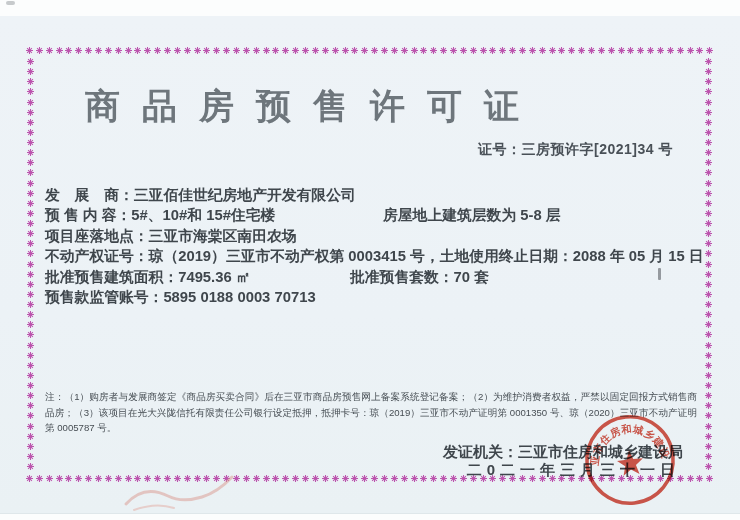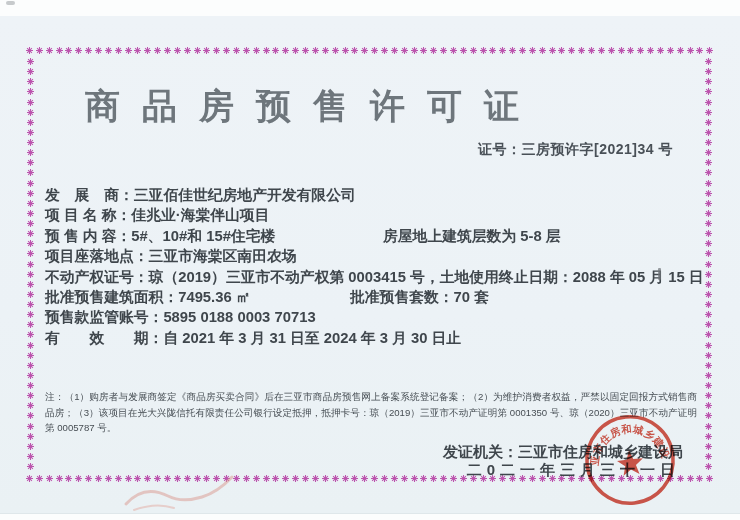--- a/index.html
+++ b/index.html
@@ -1399,27 +1399,25 @@
         <circle cx="5" cy="5" r="1.1" fill="#bc55ae"></circle>
       </svg>
     </span>
   </div>
 
 <div class="title">商品房预售许可证</div>
 <div class="cert-no">证号：三房预许字[2021]34 号</div>
 
 <div class="rows">
   <div class="row"><span>发　展　商：</span><span>三亚佰佳世纪房地产开发有限公司</span></div>
-  <div class="row"><span>项 目 名 称：</span><span>佳兆业·海棠伴山项目</span></div>
   <div class="row"><span>预 售 内 容：</span><span>5#、10#和 15#住宅楼</span><span class="extra extra-a">房屋地上建筑层数为 5-8 层</span></div>
   <div class="row"><span>项目座落地点：</span><span>三亚市海棠区南田农场</span></div>
   <div class="row"><span>不动产权证号：</span><span>琼（2019）三亚市不动产权第 0003415 号，土地使用终止日期：2088 年 05 月 15 日</span></div>
   <div class="row"><span>批准预售建筑面积：</span><span>7495.36 ㎡</span><span class="extra extra-b">批准预售套数：70 套</span></div>
   <div class="row"><span>预售款监管账号：</span><span>5895 0188 0003 70713</span></div>
-  <div class="row"><span>有　　效　　期：</span><span>自 2021 年 3 月 31 日至 2024 年 3 月 30 日止</span></div>
 </div>
 
 <div class="note">注：（1）购房者与发展商签定《商品房买卖合同》后在三亚市商品房预售网上备案系统登记备案；（2）为维护消费者权益，严禁以固定回报方式销售商品房；（3）该项目在光大兴陇信托有限责任公司银行设定抵押，抵押卡号：琼（2019）三亚市不动产证明第 0001350 号、琼（2020）三亚市不动产证明第 0005787 号。</div>
 
 <div class="issuer">发证机关：三亚市住房和城乡建设局</div>
 <div class="issue-date">二0二一年三月三十一日</div>
 
 <svg class="seal" viewBox="0 0 100 100">
   <circle cx="50" cy="50" r="44" fill="none" stroke="#d23c2c" stroke-width="3.6"></circle>
   <path id="sealArc" d="M 17,55 A 33,33 0 0 1 83,55" fill="none"></path>

